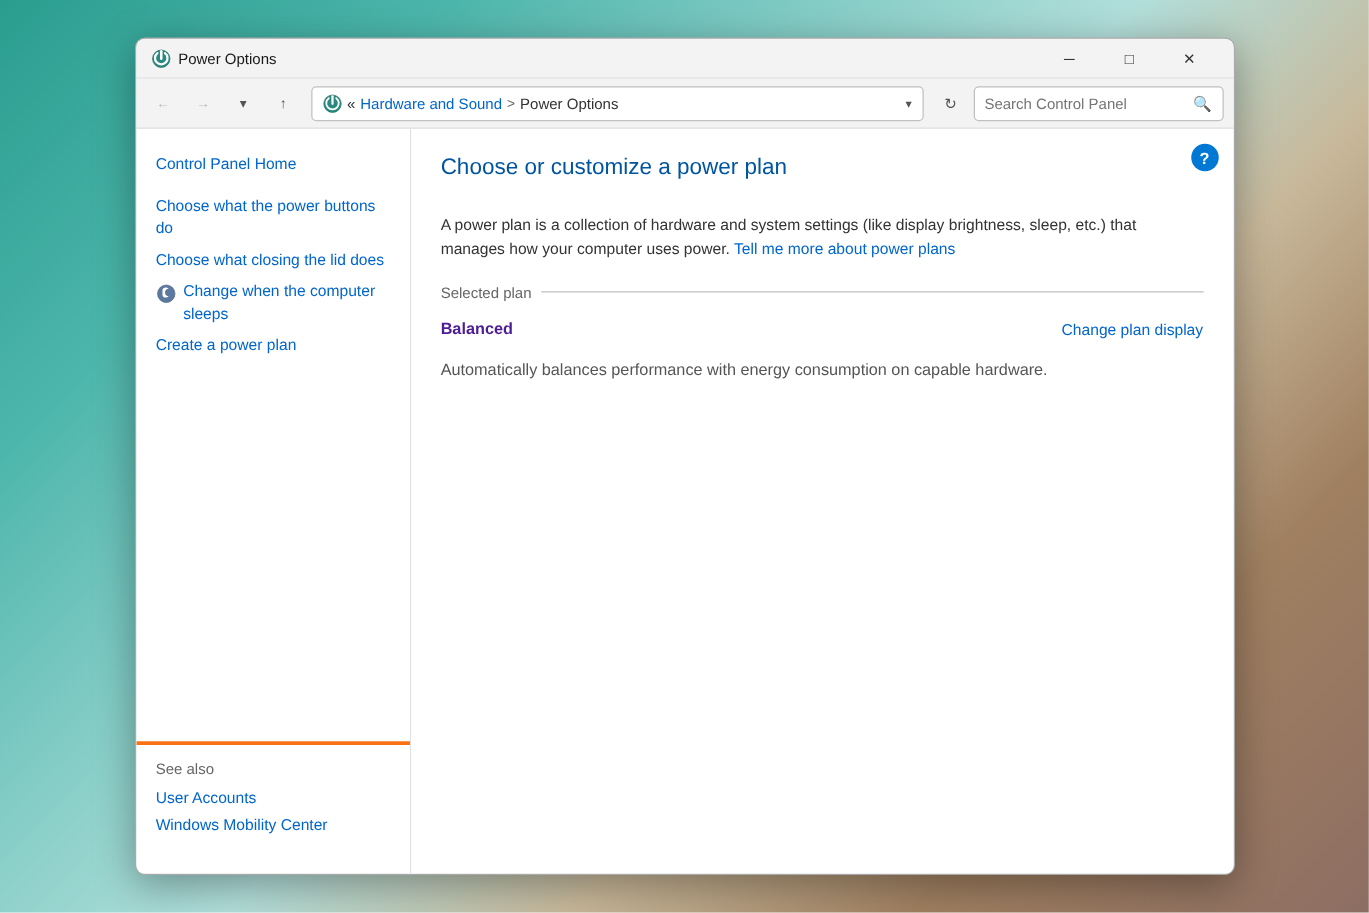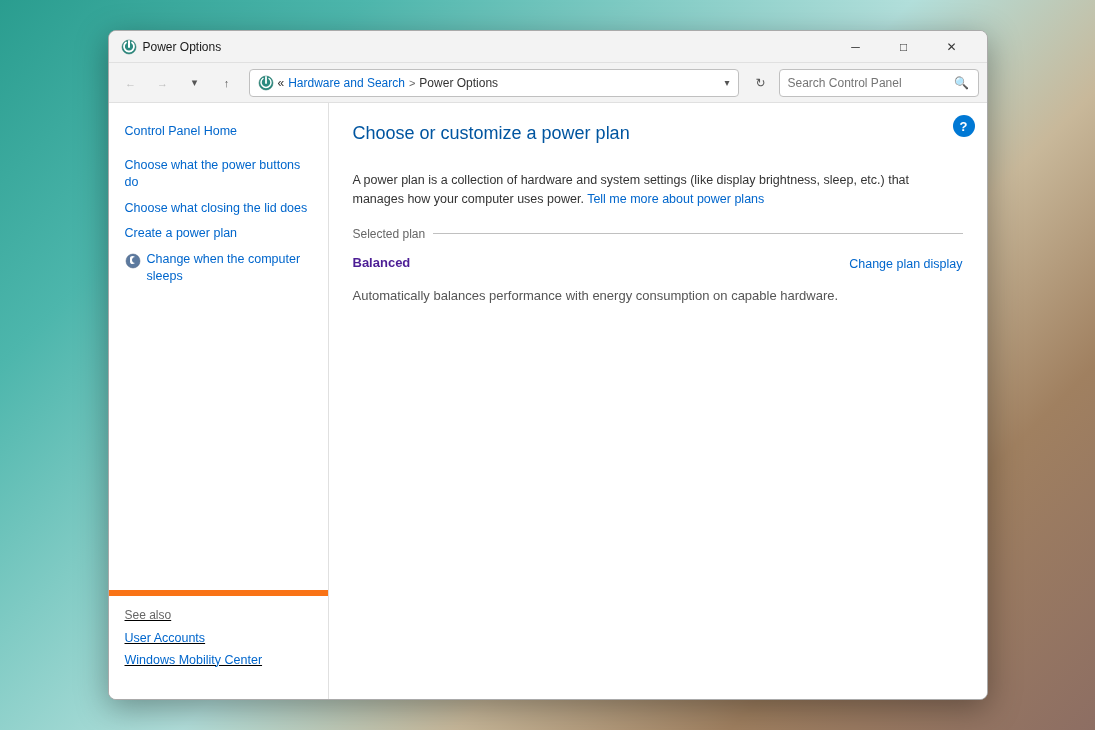--- a/index.html
+++ b/index.html
@@ -221,22 +221,21 @@
       height: 16px;
       flex-shrink: 0;
       margin-top: 2px;
     }
 
     .sidebar-spacer { height: 8px; }
 
     .sidebar-bottom {
       margin-top: auto;
       padding: 12px 16px;
-      border-top: 6px solid #f97316;
-      text-decoration: underline;
+      border-top: 3px solid #f97316;
     }
 
     .see-also-label {
       font-size: 12px;
       color: #666;
       margin-bottom: 6px;
     }
 
     
     .main-panel {
@@ -372,21 +371,21 @@
     <div class="address-bar">
       <div class="address-icon">
         <svg width="16" height="16" viewBox="0 0 16 16">
           <circle cx="8" cy="8" r="7" fill="#2a8a7f" stroke="#1a6a5f" stroke-width="0.5"></circle>
           <path d="M8 2 L8 8" stroke="white" stroke-width="1.8" stroke-linecap="round"></path>
           <path d="M5 3.5 A5 5 0 1 0 11 3.5" stroke="white" stroke-width="1.5" fill="none" stroke-linecap="round"></path>
         </svg>
       </div>
       <div class="address-text">
         <span>«</span>
-        <span class="address-link">Hardware and Search</span>
+        <span class="address-link">Hardware and Sound</span>
         <span class="address-sep">&gt;</span>
         <span>Power Options</span>
       </div>
       <span class="address-arrow">▾</span>
     </div>
 
     <button class="refresh-btn">↻</button>
 
     <div class="search-bar">
       <input class="search-input" type="text" placeholder="Search Control Panel" style="">
@@ -398,33 +397,33 @@
 
     <div class="sidebar">
       <div class="sidebar-link">Control Panel Home</div>
       <div class="sidebar-spacer"></div>
 
       <div class="sidebar-link">
         <span>Choose what the power buttons do</span>
       </div>
       <div class="sidebar-link">
         <span>Choose what closing the lid does</span>
-      </div>
-      <div class="sidebar-link">
-        <span>Create a power plan</span>
       </div>
       <div class="sidebar-link active">
         <div class="sidebar-active-icon">
           <svg width="16" height="16" viewBox="0 0 16 16">
             <circle cx="8" cy="8" r="7" fill="#5c7a9f" stroke="#4a6080" stroke-width="0.5"></circle>
             <path d="M5 5 C5 3 8 2 10 4 C8 4 7 5.5 7 7 C7 9 8.5 10 10 10 C8 12 5 11 5 9 C5 8 5 6 5 5Z" fill="white"></path>
           </svg>
         </div>
         <span>Change when the computer sleeps</span>
       </div>
+      <div class="sidebar-link">
+        <span>Create a power plan</span>
+      </div>
 
       <div class="sidebar-bottom">
         <div class="see-also-label">See also</div>
         <div class="sidebar-link" style="padding: 2px 0;">User Accounts</div>
         <div class="sidebar-link" style="padding: 2px 0;">Windows Mobility Center</div>
       </div>
     </div>
 
     <div class="main-panel">
       <button class="help-btn">?</button>

